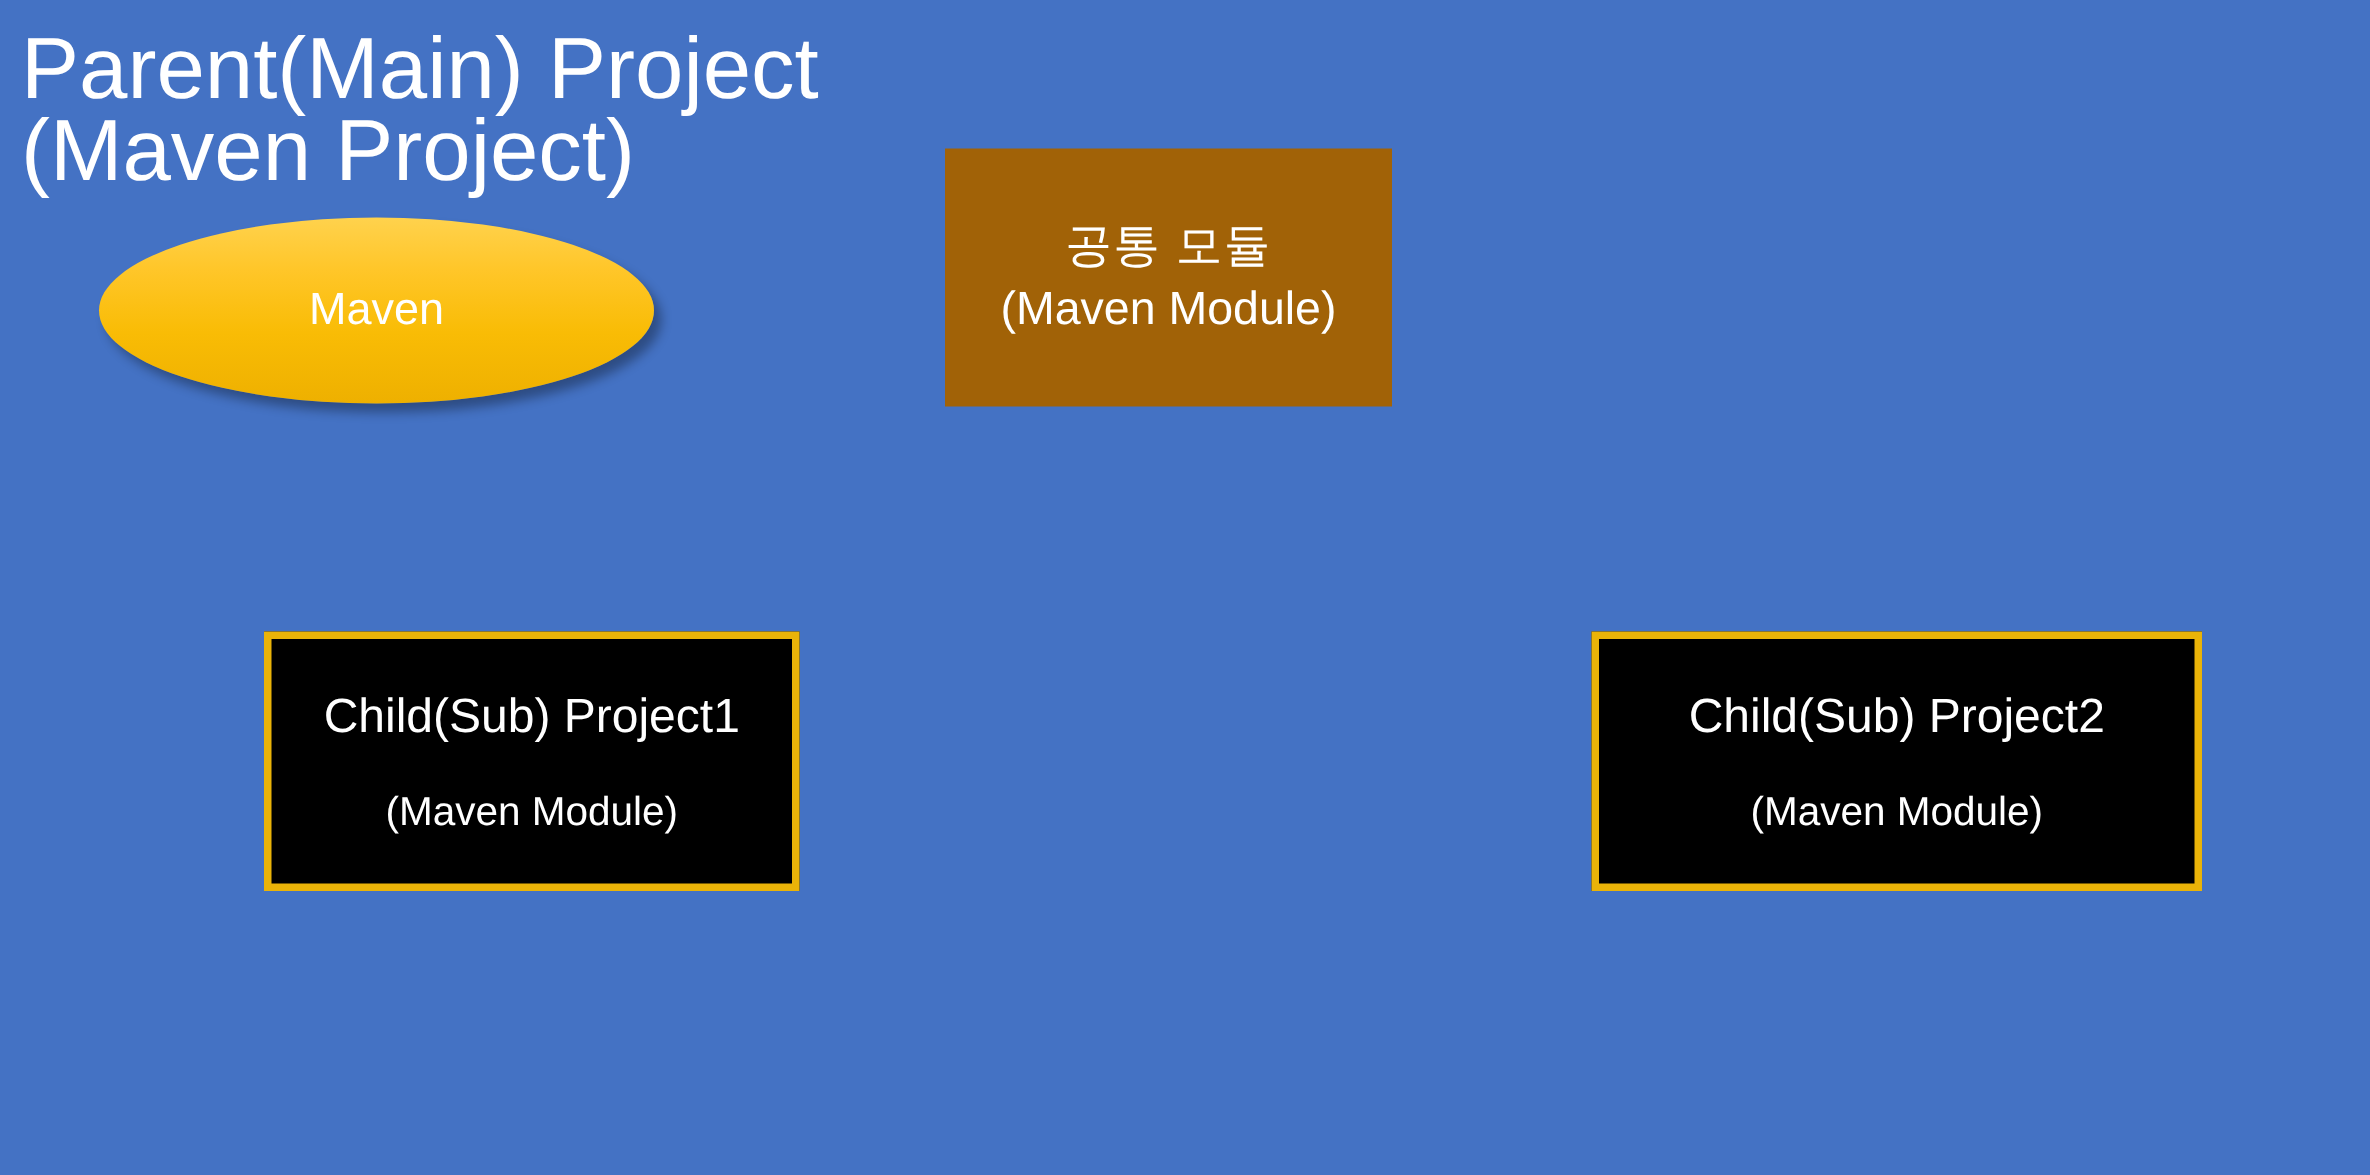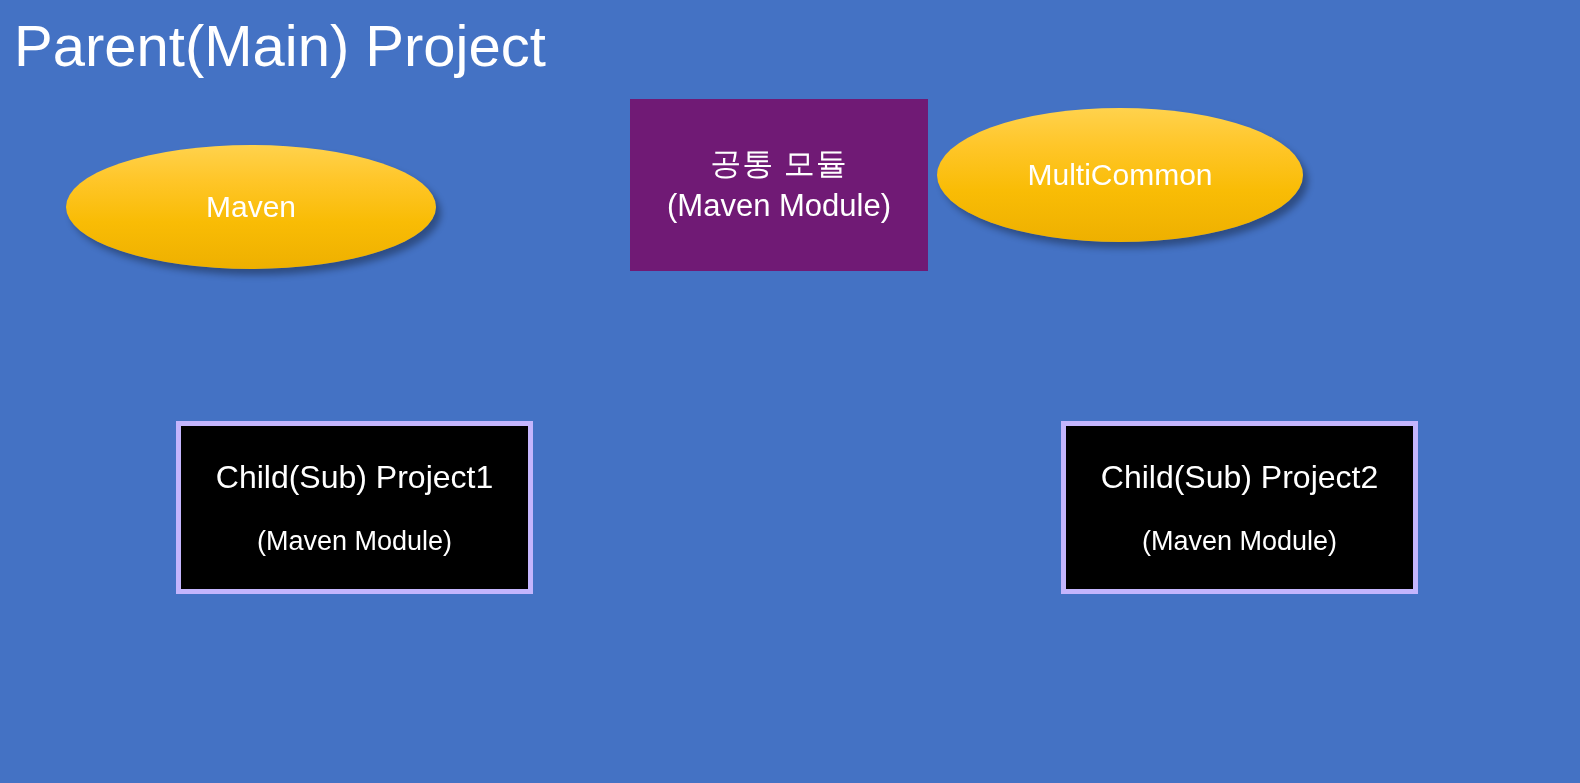--- a/index.html
+++ b/index.html
@@ -83,42 +83,42 @@
     height: 128px;
   }
 
   
   #box-common-module {
     position: absolute;
     left: 630px;
     top: 99px;
     width: 298px;
     height: 172px;
-    background: #701a75;
+    background: #a16207;
     display: flex;
     flex-direction: column;
     align-items: center;
     justify-content: center;
   }
   #box-common-module .bline {
     color: #ffffff;
     font-size: 31px;
     line-height: 42px;
     white-space: nowrap;
     text-align: center;
   }
   #box-common-module .bline.ko {
     letter-spacing: 1px;
   }
 
   
   .black-box {
     position: absolute;
     background: #000000;
-    border: 5px solid #c4b5fd;
+    border: 5px solid #eab308;
     box-sizing: border-box;
     display: flex;
     flex-direction: column;
     align-items: center;
     justify-content: center;
     gap: 27px;
   }
   .black-box .bl-main {
     color: #ffffff;
     font-size: 32px;
@@ -136,45 +136,43 @@
 
   #box-child1 {
     left: 176px;
     top: 421px;
     width: 357px;
     height: 173px;
   }
   #box-child2 {
     left: 1061px;
     top: 421px;
-    width: 357px;
+    width: 407px;
     height: 173px;
   }
 </style>
 </head>
 <body>
 
 <div id="slide">
 
   <div class="title-block">
     <span class="line">Parent(Main) Project</span>
+    <span class="line">(Maven Project)</span>
   </div>
 
   <div class="ellipse" id="ellipse-multi">
     <span class="elabel">Maven</span>
   </div>
 
   <div id="box-common-module">
     <span class="bline ko">공통 모듈</span>
     <span class="bline">(Maven Module)</span>
   </div>
 
-  <div class="ellipse" id="ellipse-multicommon">
-    <span class="elabel">MultiCommon</span>
-  </div>
 
   <div class="black-box" id="box-child1">
     <span class="bl-main">Child(Sub) Project1</span>
     <span class="bl-sub">(Maven Module)</span>
   </div>
 
 
   <div class="black-box" id="box-child2">
     <span class="bl-main">Child(Sub) Project2</span>
     <span class="bl-sub">(Maven Module)</span>

